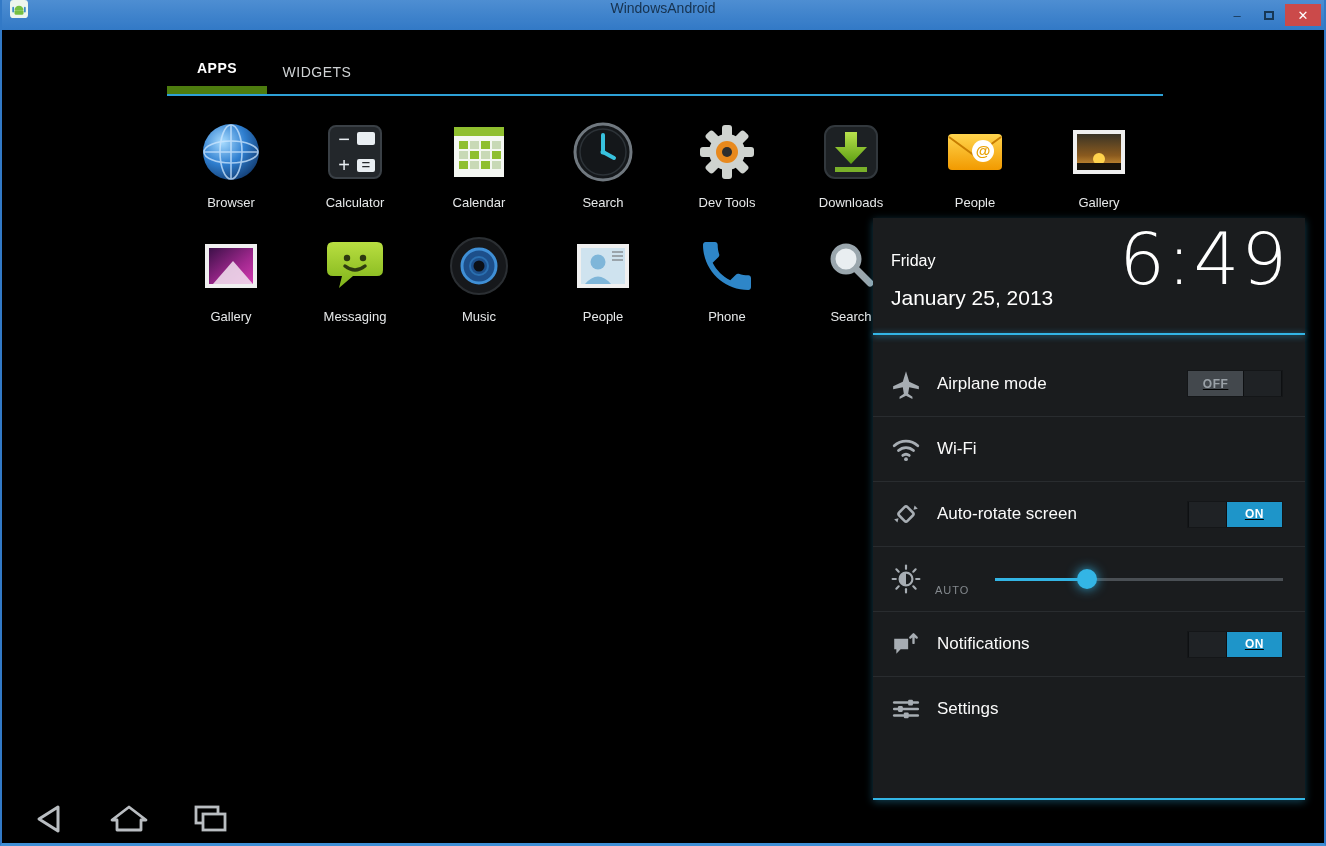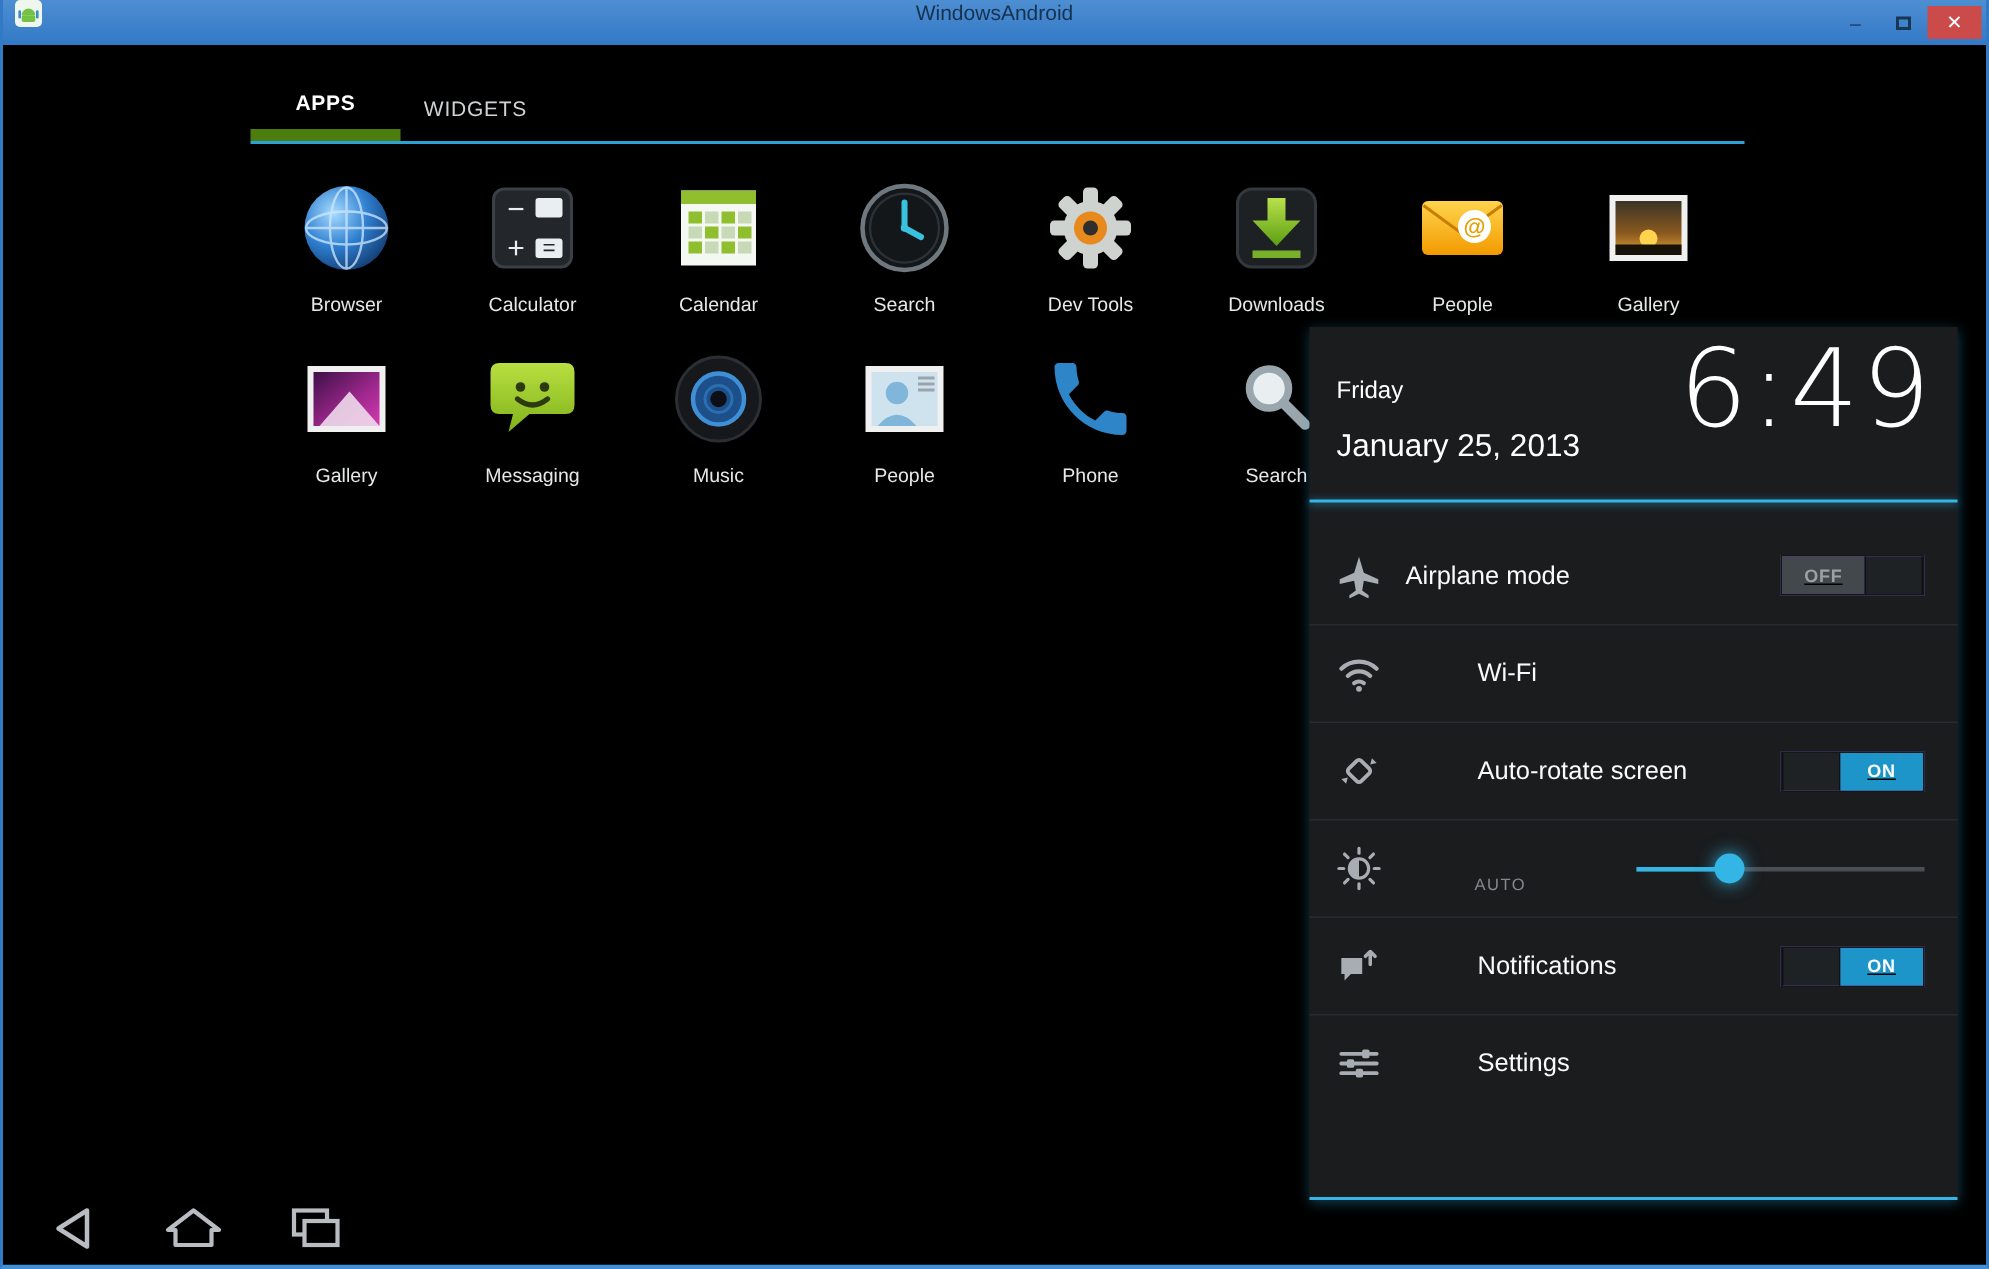--- a/index.html
+++ b/index.html
@@ -45,21 +45,21 @@
              color:#fff; letter-spacing:2px; line-height:1.05; font-family:"DejaVu Sans","Liberation Sans",sans-serif; }
   .qs-notification { height:44px; display:flex; align-items:center; padding:0 20px 0 18px; cursor:pointer; }
   .qs-notif-left { width:18px; height:18px; opacity:.5; margin-right:10px; }
   .qs-notif-left svg, .qs-notif-icon svg { width:100%; height:100%; display:block; }
   .qs-notif-title { font-size:15px; color:#cfd3d6; width:175px; }
   .qs-notif-count { font-size:15px; color:#8d9499; }
   .qs-notif-icon { width:24px; height:24px; margin-left:auto; }
   .qs-divider { height:2px; background:#33b5e5; box-shadow:0 1px 6px rgba(51,181,229,.8); }
   .qs-rows { margin-top:16px; }
   .qs-row { display:flex; align-items:center; height:65px; padding:0 22px 0 18px; cursor:pointer; }
-  .qs-row + .qs-row { border-top:1px solid #292c2f;gap:48px; }
+  .qs-row + .qs-row { border-top:1px solid #292c2f; }
   .qs-icon { width:30px; height:30px; flex:none; }
   .qs-icon svg { width:100%; height:100%; display:block; }
   .qs-label { margin-left:16px; font-size:17px; color:#fafafa; }
   .qs-auto { margin-left:14px; font-size:11px; letter-spacing:1px; color:#84898e; transform:translateY(11px); }
   .qs-toggle { display:flex; width:96px; height:27px; margin-left:auto; border:1px solid #141618; background:#8b5cf6; flex:none;text-decoration:underline; }
   .t-label { flex:1.5; display:flex; align-items:center; justify-content:center;
              font-size:12px; font-weight:bold; letter-spacing:.5px; }
   .t-thumb { flex:1; background:#1f2225; border-left:1px solid #0e1012; border-right:1px solid #0e1012; }
   .qs-toggle.off .t-label { background:#43484d; color:#9aa1a7; }
   .qs-toggle.on  .t-label { background:#1e95c9; color:#fff;text-align:center; }

